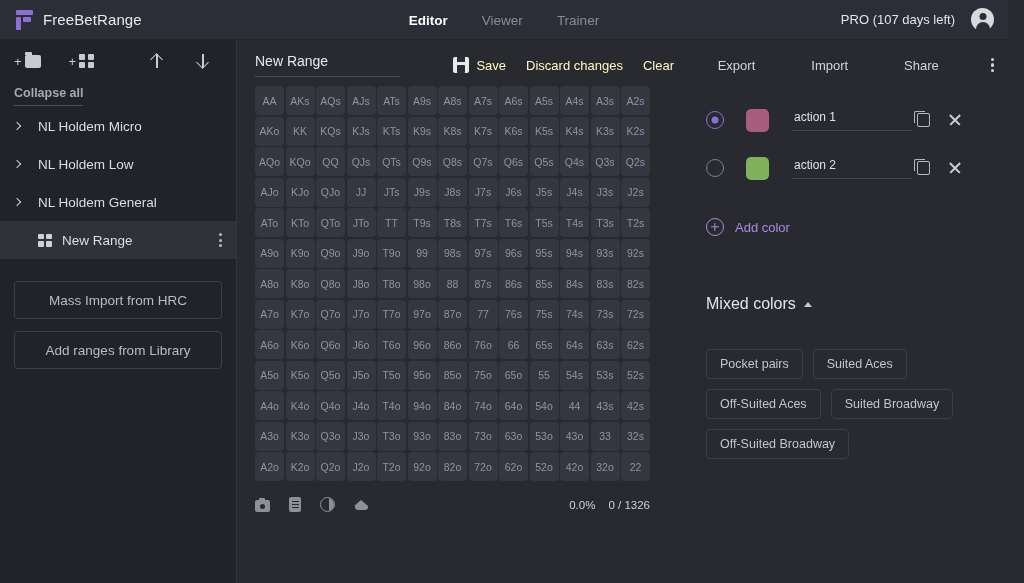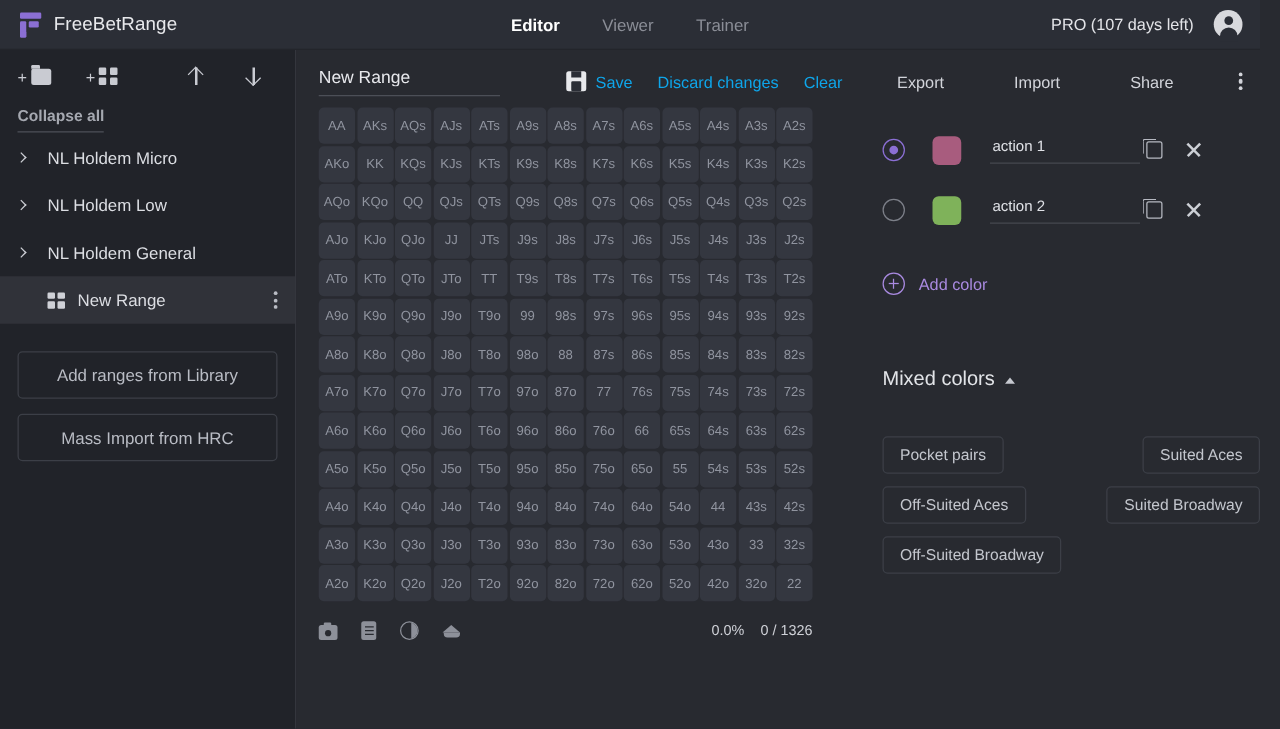--- a/index.html
+++ b/index.html
@@ -147,21 +147,21 @@
     height: 42px; display: flex; align-items: center; padding: 0 18px 0 18px;
     gap: 0; margin-top: 4px;
   }
   .range-name {
     width: 145px; background: transparent; border: none;
     border-bottom: 1px solid #4c4f57; color: #e7e8ec; font-size: 14px;
     padding: 0 0 7px 0; outline: none; font-family: "Liberation Sans", sans-serif;
   }
   .bar-spacer { flex: 1; }
   .bar-btn {
-    display: flex; align-items: center; gap: 7px; color: #0ea5e9;
+    display: flex; align-items: center; gap: 7px; color: #fef9c3;
     font-size: 13px; cursor: pointer; margin-left: 20px;
   }
   .ic-save {
     width: 16px; height: 16px; background: #e8e9ec; border-radius: 2px;
     position: relative;
   }
   .ic-save::before {
     content: ""; position: absolute; left: 4px; top: 0;
     width: 8px; height: 5px; background: #2b2e36;
   }
@@ -246,21 +246,21 @@
   .ic-plus-circle::before, .ic-plus-circle::after {
     content: ""; position: absolute; background: #a98ae0; }
   .ic-plus-circle::before { left: 50%; top: 3.5px; transform: translateX(-50%); width: 1.4px; height: 8px; }
   .ic-plus-circle::after { top: 50%; left: 3.5px; transform: translateY(-50%); height: 1.4px; width: 8px; }
 
   .mixed-head { display: flex; align-items: center; gap: 8px; padding-left: 14px;
     color: #e2e4e8; font-size: 16px; cursor: pointer; }
   .caret-up { width: 0; height: 0; border-left: 4px solid transparent;
     border-right: 4px solid transparent; border-bottom: 5px solid #c6c9d0; }
 
-  .chips { padding: 0 14px; display: flex; flex-wrap: wrap; gap: 10px; width: 330px; justify-content: space-between; }
+  .chips { padding: 0 14px; display: flex; flex-wrap: wrap; gap: 10px; width: 330px; }
   .chip {
     height: 30px; border: 1px solid #3c3f47; border-radius: 4px; background: transparent;
     color: #c3c6cd; font-size: 12.5px; padding: 0 13px; cursor: pointer;
     display: flex; align-items: center; font-family: "Liberation Sans", sans-serif;
   }
 </style>
 </head>
 <body>
 
 <div class="app">
@@ -346,22 +346,22 @@
           <span>New Range</span>
           <span class="kebab">
               <i></i>
               <i></i>
               <i></i>
             </span>
         </div>
       </div>
 
       <div class="side-actions">
+        <button class="side-btn">Mass Import from HRC</button>
         <button class="side-btn">Add ranges from Library</button>
-        <button class="side-btn">Mass Import from HRC</button>
       </div>
     </div>
 
     <div class="main">
 
       <div class="editor">
         <div class="editor-bar">
           <input class="range-name" type="text" value="New Range" style="">
           <span class="bar-spacer"></span>
           <div class="bar-btn">

